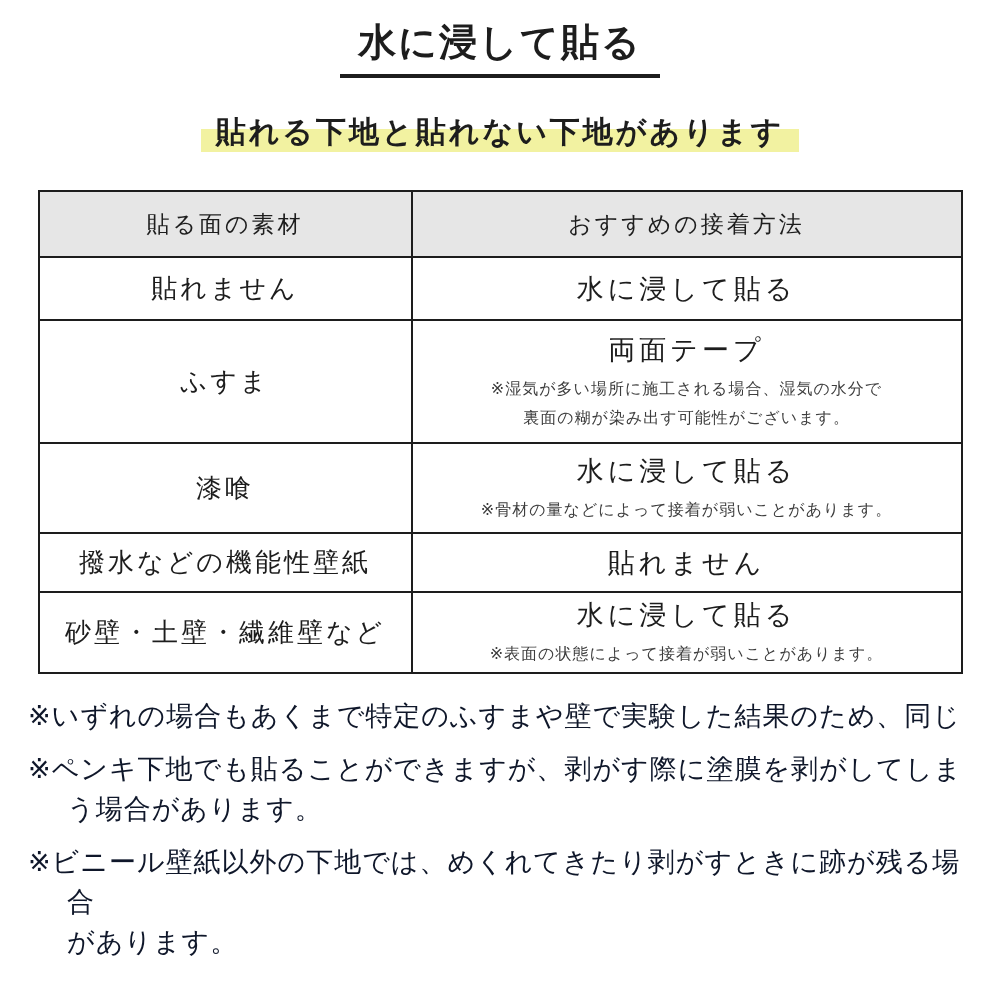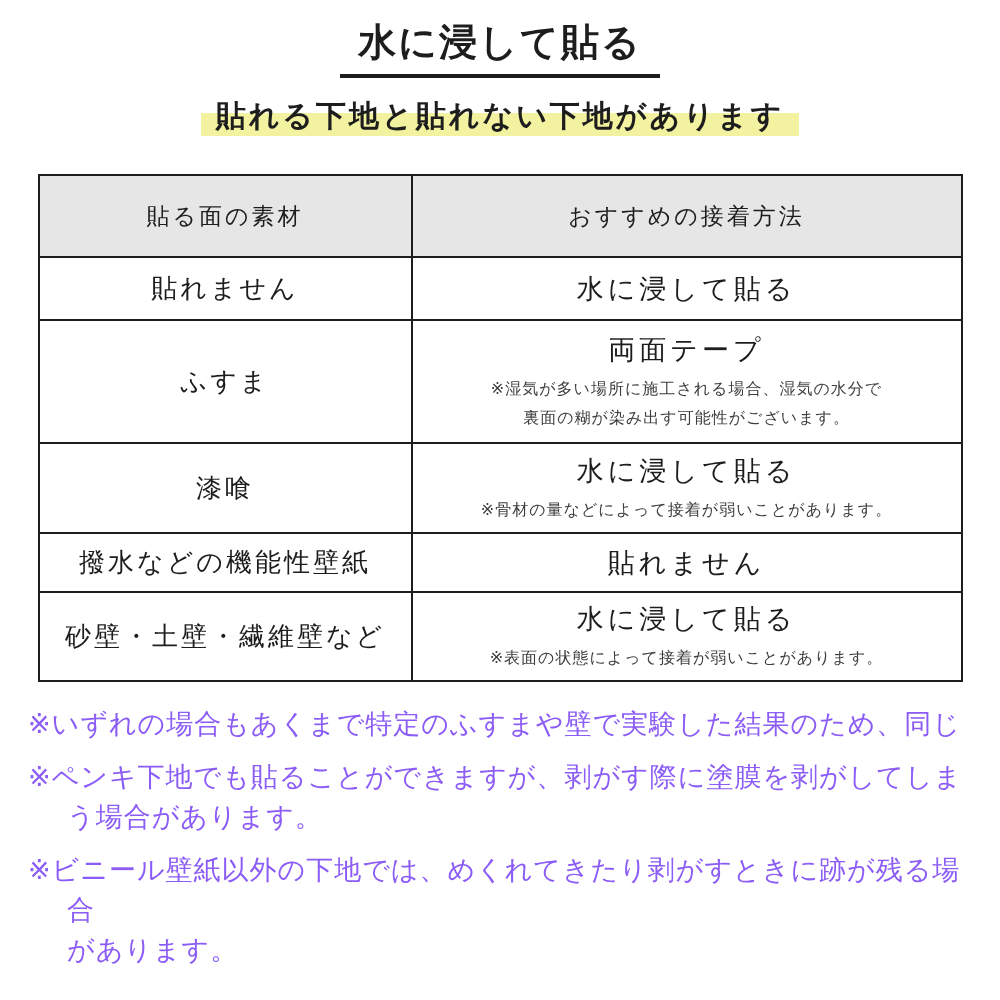--- a/index.html
+++ b/index.html
@@ -25,21 +25,21 @@
     line-height: 44px;
     color: #1d1d1d;
   }
   .title-underline {
     width: 320px;
     height: 4px;
     background: #1d1d1d;
     margin: 10px auto 0 auto;
   }
   .subtitle-wrap {
-    margin-top: 18px;
+    margin-top: 34px;
     text-align: center;
   }
   .subtitle-text {
     display: inline-block;
     font-size: 30px;
     font-weight: 700;
     letter-spacing: 3px;
     line-height: 40px;
     padding: 0 15px;
     background: linear-gradient(to bottom, transparent 42%, #f2f2a1 42%);
@@ -48,21 +48,21 @@
     width: 923px;
     margin: 38px auto 0 auto;
     border-collapse: collapse;
     table-layout: fixed;
   }
   .surface-table th,
   .surface-table td {
     border: 2px solid #1d1d1d;
     text-align: center;
     vertical-align: middle;
-    padding: 8px 6px;
+    padding: 0 6px;
   }
   .surface-table col.c-material { width: 373px; }
   .surface-table col.c-method   { width: 550px; }
   .surface-table th {
     background: #e6e6e6;
     font-size: 23px;
     font-weight: 400;
     letter-spacing: 3px;
     height: 64px;
   }
@@ -88,21 +88,21 @@
     margin-top: 6px;
   }
   .footnotes {
     margin: 22px 20px 0 28px;
   }
   .footnote {
     font-size: 27px;
     font-weight: 500;
     letter-spacing: 1px;
     line-height: 40px;
-    color: #8b5cf6;
+    color: #0f172a;
     padding-left: 39px;
     text-indent: -39px;
     margin-bottom: 13px;
   }
 </style>
 </head>
 <body>
 
 <div class="page">
 

